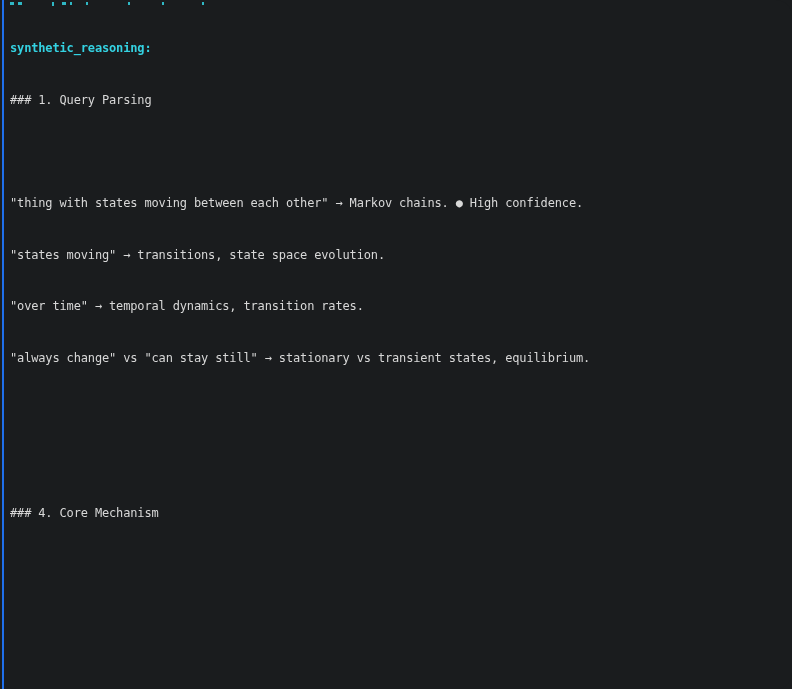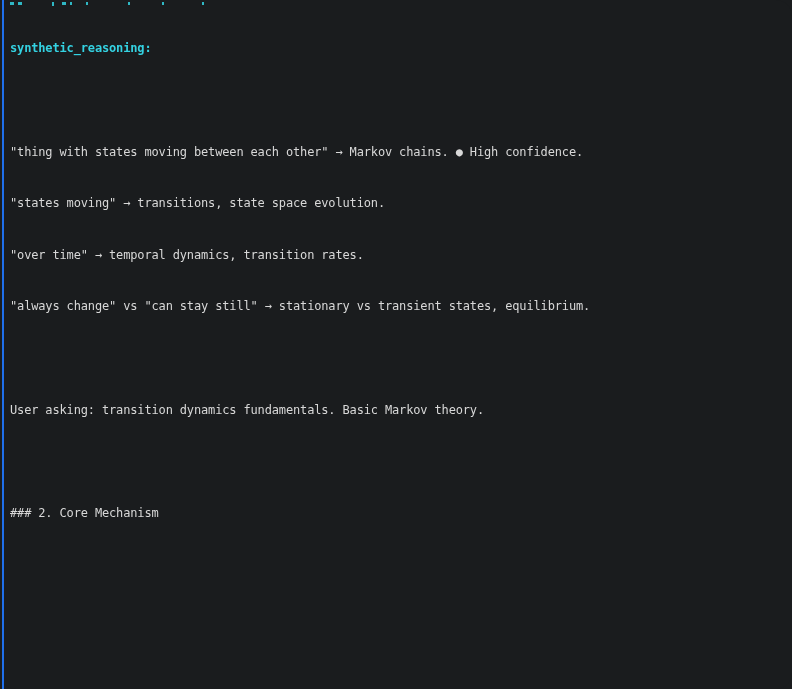--- a/index.html
+++ b/index.html
@@ -49,29 +49,29 @@
     <span class="frag" style="left:52px"></span>
     <span class="frag" style="left:60px;width:2px"></span>
     <span class="frag" style="left:76px;width:2px"></span>
     <span class="frag" style="left:118px;width:2px"></span>
     <span class="frag" style="left:152px;width:2px"></span>
     <span class="frag" style="left:192px;width:2px"></span>
   </div>
 
   <div class="output">
     <div class="line cyan">synthetic_reasoning:</div>
+    <div class="line">### 1. Query Parsing</div>
     <div class="line"></div>
     <div class="line">"thing with states moving between each other" → Markov chains. ● High confidence.</div>
     <div class="line">"states moving" → transitions, state space evolution.</div>
     <div class="line">"over time" → temporal dynamics, transition rates.</div>
     <div class="line">"always change" vs "can stay still" → stationary vs transient states, equilibrium.</div>
     <div class="line"></div>
-    <div class="line">User asking: transition dynamics fundamentals. Basic Markov theory.</div>
     <div class="line"></div>
-    <div class="line">### 2. Core Mechanism</div>
+    <div class="line">### 4. Core Mechanism</div>
     <div class="line"></div>
     
     
     
     
     
     
     
     
     

